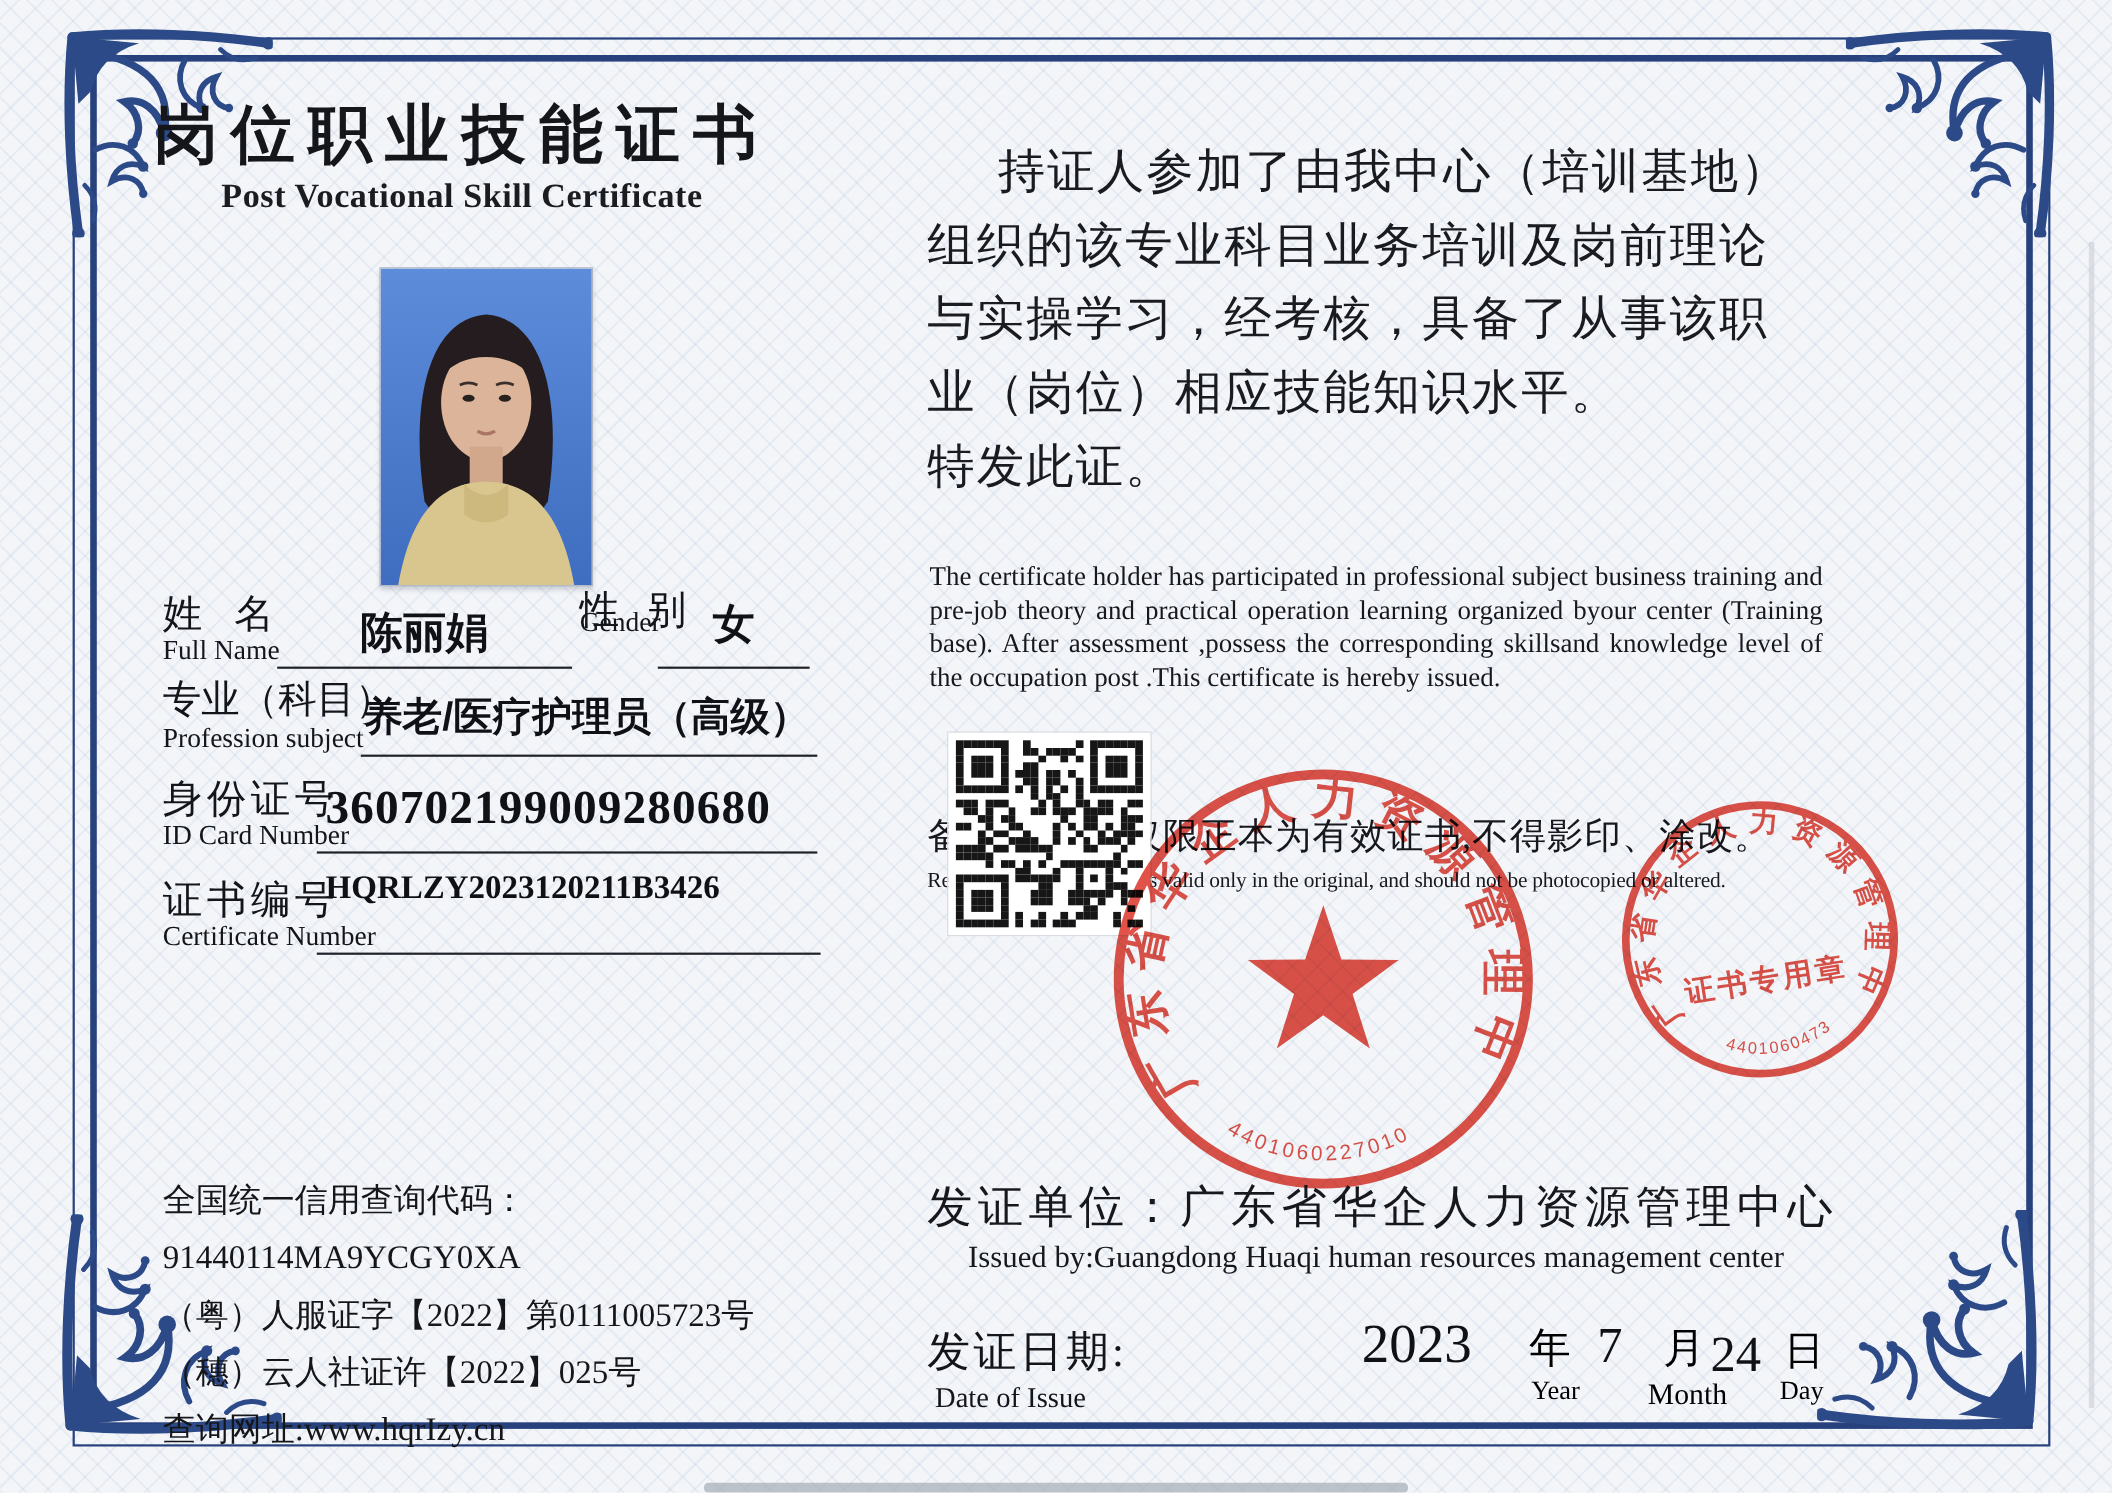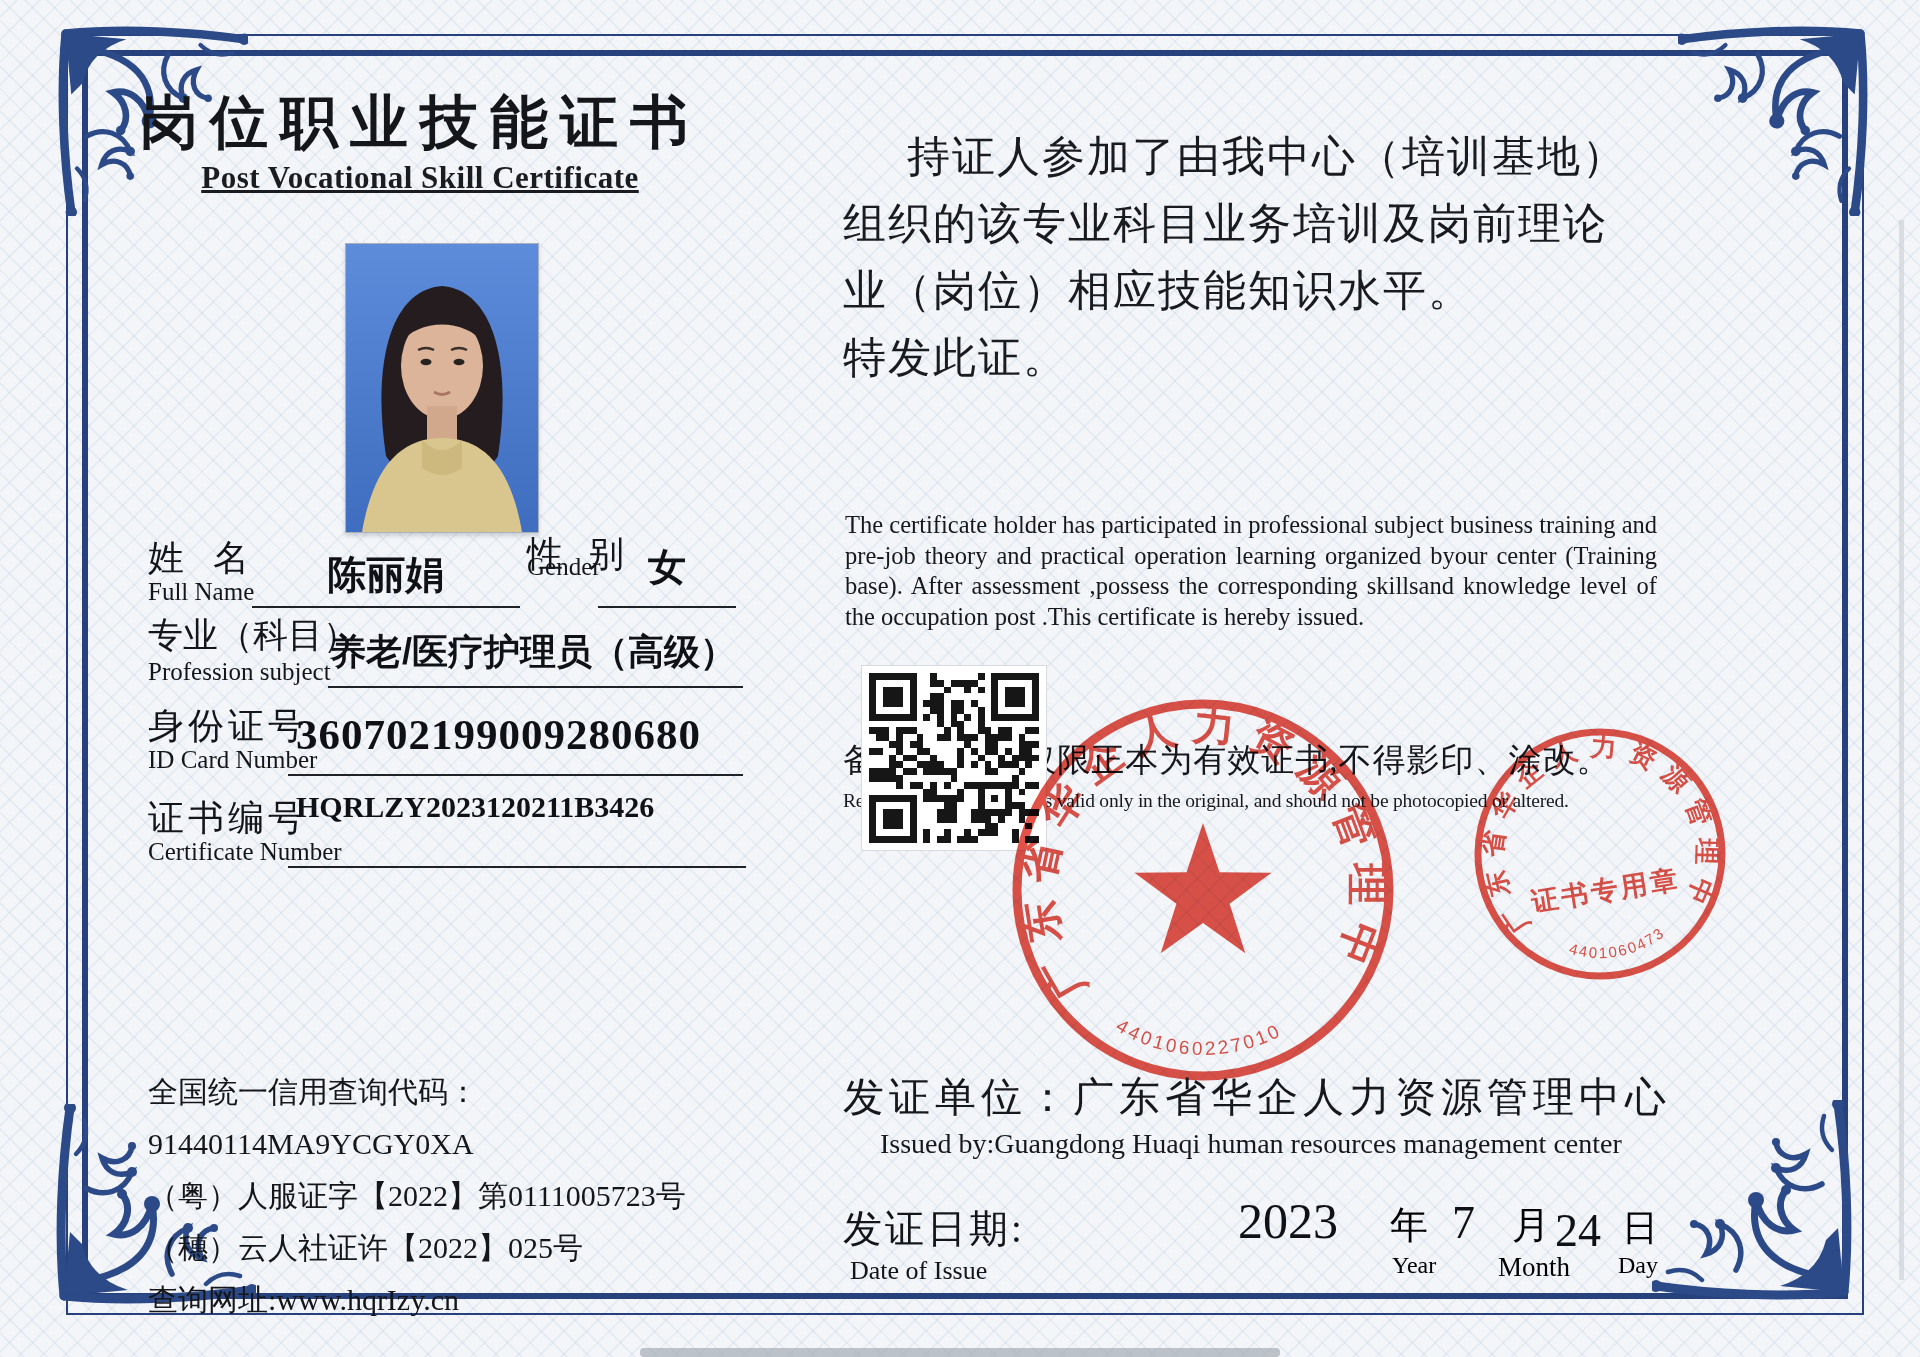--- a/index.html
+++ b/index.html
@@ -11,21 +11,21 @@
       repeating-linear-gradient(-45deg, rgba(174,191,214,.17) 0 2px, transparent 2px 16px);
   }
   .abs{position:absolute;}
   
   .frame-outer{left:66px;top:34px;right:56px;bottom:42px;border:2px solid #27417d;}
   .frame-inner{left:82px;top:50px;right:72px;bottom:58px;border:6px solid #27417d;}
   .corner{width:190px;height:190px;}
   .corner svg{width:100%;height:100%;}
   
   .title-zh{left:128px;top:84px;width:584px;text-align:center;font-size:58px;font-weight:700;color:#15161a;letter-spacing:12px;}
-  .title-en{left:118px;top:160px;width:604px;text-align:center;font-size:31px;font-weight:700;color:#1b1c20;letter-spacing:.5px;text-decoration:underline;}
+  .title-en{left:118px;top:160px;width:604px;text-align:center;font-size:31px;font-weight:700;color:#1b1c20;letter-spacing:.5px;}
   .photo{left:345px;top:243px;width:192px;height:288px;border:1px solid #aab1bc;box-shadow:0 3px 4px rgba(90,100,120,.25);}
   .lbl-zh{font-size:36px;color:#14151a;}
   .lbl-en{font-size:25px;color:#14151a;}
   .fline{border-bottom:2px solid #20222a;height:0;}
   .val-sans{font-family:"Liberation Sans",sans-serif;font-weight:700;color:#101116;}
   .val-serif{font-weight:700;color:#101116;}
   .registry{left:148px;top:1066px;width:640px;font-size:30px;line-height:52px;color:#15161a;}
   
   .body-zh{left:843px;top:123px;width:836px;font-size:43px;line-height:67px;color:#1a1b20;letter-spacing:2px;}
   .body-zh .indent{text-indent:64px;}
@@ -154,20 +154,21 @@
   <div class="abs registry">
     <div>全国统一信用查询代码： 91440114MA9YCGY0XA</div>
     <div>（粤）人服证字【2022】第0111005723号</div>
     <div>（穗）云人社证许【2022】025号</div>
     <div>查询网址:www.hqrIzy.cn</div>
   </div>
 
   <div class="abs body-zh">
     <div class="indent">持证人参加了由我中心（培训基地）</div>
     <div>组织的该专业科目业务培训及岗前理论</div>
+    <div>与实操学习，经考核，具备了从事该职</div>
     <div>业（岗位）相应技能知识水平。</div>
     <div>特发此证。</div>
   </div>
 
   <div class="abs body-en">The certificate holder has participated in professional subject business training and pre-job theory and practical operation learning organized byour center (Training base). After assessment ,possess the corresponding skillsand knowledge level of the occupation post .This certificate is hereby issued.</div>
   <div class="abs remarks-zh">备注:本证书仅限正本为有效证书,不得影印、涂改。</div>
   <div class="abs remarks-en">Remarks: This certificate is valid only in the original, and should not be photocopied or altered.</div>
 
   <div class="abs qr">
     <div class="qr-grid">

